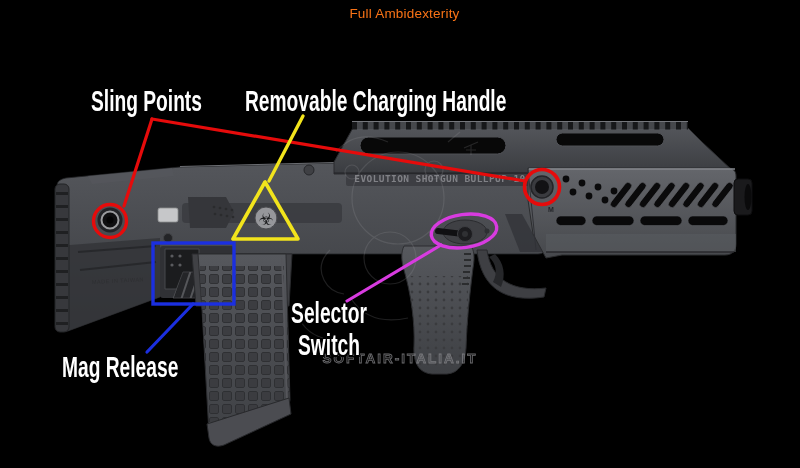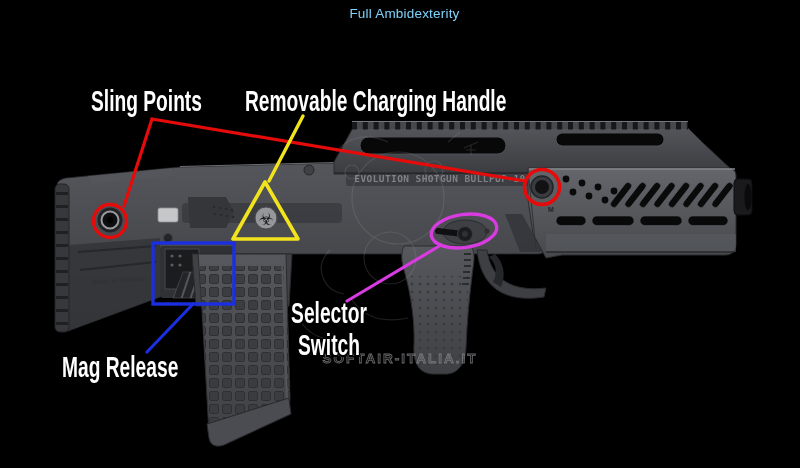--- a/index.html
+++ b/index.html
@@ -1,19 +1,19 @@
 <!DOCTYPE html>
 <html><head>
 <meta charset="utf-8">
 <style>
   html,body{margin:0;padding:0;background:#000;}
   #stage{position:relative;width:800px;height:468px;background:#000;overflow:hidden;
          font-family:"Liberation Sans",sans-serif;}
   #title{position:absolute;left:9px;right:0;top:6px;text-align:center;
-         font-size:13.5px;color:#7dd3fc;letter-spacing:.2px;}
+         font-size:13.5px;color:#f97316;letter-spacing:.2px;}
   .callout{position:absolute;font-weight:700;font-size:30px;line-height:1;color:#fff;
            white-space:nowrap;transform:scaleX(.64);transform-origin:0 0;
            text-shadow:2px 0 #000,-2px 0 #000,0 2px #000,0 -2px #000,
                        1.5px 1.5px #000,-1.5px -1.5px #000,1.5px -1.5px #000,-1.5px 1.5px #000;}
   .callout-center{transform-origin:50% 0;text-align:center;line-height:32px;}
   svg{position:absolute;left:0;top:0;}
 </style>
 </head>
 <body>
 

